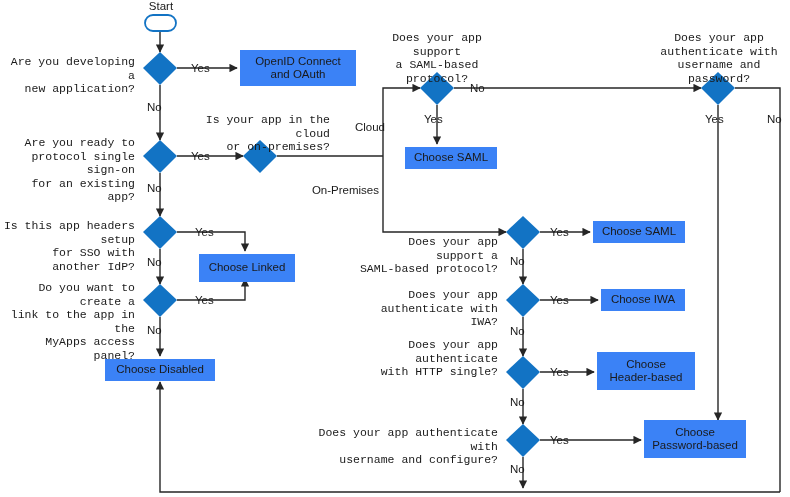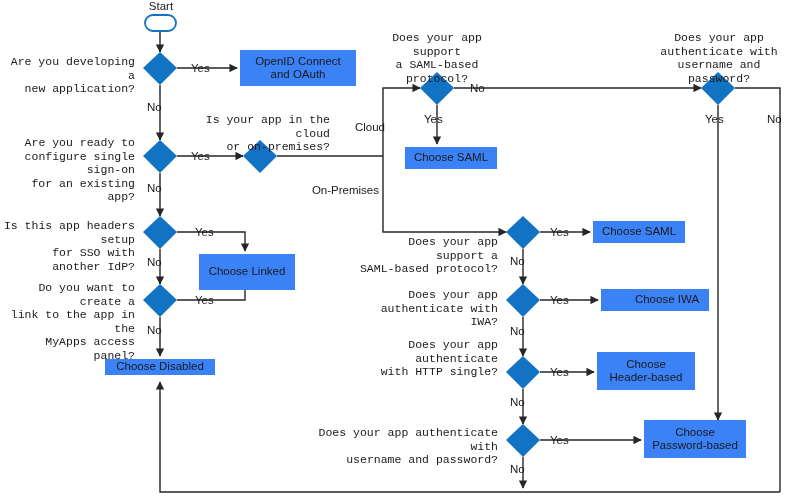--- a/index.html
+++ b/index.html
@@ -128,21 +128,21 @@
     <polygon points="523,424 540,440 523,457 506,440"></polygon>
   </g>
 </svg>
 
 <div class="termlbl" style="left:131px;top:0px;width:60px;">Start</div>
 
 <div class="lbl r" style="left:10px;top:55px;width:125px;">Are you developing a
 new application?</div>
 
 <div class="lbl r" style="left:5px;top:136px;width:130px;">Are you ready to
-configure single sign-on
+protocol single sign-on
 for an existing app?</div>
 
 <div class="lbl r" style="left:3px;top:219px;width:132px;">Is this app headers setup
 for SSO with another IdP?</div>
 
 <div class="lbl r" style="left:5px;top:281px;width:130px;">Do you want to create a
 link to the app in the
 MyApps access panel?</div>
 
 <div class="lbl c" style="left:190px;top:113px;width:140px;text-align:right;">Is your app in the cloud
@@ -159,34 +159,34 @@
 <div class="lbl r" style="left:356px;top:235px;width:142px;">Does your app support a
 SAML-based protocol?</div>
 
 <div class="lbl r" style="left:356px;top:288px;width:142px;">Does your app
 authenticate with IWA?</div>
 
 <div class="lbl r" style="left:328px;top:338px;width:170px;">Does your app authenticate
 with HTTP single?</div>
 
 <div class="lbl r" style="left:318px;top:426px;width:180px;">Does your app authenticate with
-username and password?</div>
+username and configure?</div>
 
 <div class="box" style="left:240px;top:50px;width:116px;height:36px;">OpenID Connect
 and OAuth</div>
 
-<div class="box" style="left:199px;top:254px;width:96px;height:36px;">Choose Linked</div>
-
-<div class="box" style="left:105px;top:359px;width:110px;height:16px;">Choose Disabled</div>
+<div class="box" style="left:199px;top:254px;width:96px;height:28px;">Choose Linked</div>
+
+<div class="box" style="left:105px;top:359px;width:110px;height:22px;">Choose Disabled</div>
 
 <div class="box" style="left:405px;top:147px;width:92px;height:22px;">Choose SAML</div>
 
 <div class="box" style="left:593px;top:221px;width:92px;height:22px;">Choose SAML</div>
 
-<div class="box" style="left:601px;top:289px;width:84px;height:22px;padding-left:24px;">Choose IWA</div>
+<div class="box" style="left:601px;top:289px;width:84px;height:22px;">Choose IWA</div>
 
 <div class="box" style="left:597px;top:352px;width:98px;height:38px;">Choose
 Header-based</div>
 
 <div class="box" style="left:644px;top:420px;width:102px;height:38px;">Choose
 Password-based</div>
 
 <div class="edge-lbl" style="left:191px;top:62px;width:26px;">Yes</div>
 <div class="edge-lbl" style="left:147px;top:101px;width:26px;">No</div>
 

